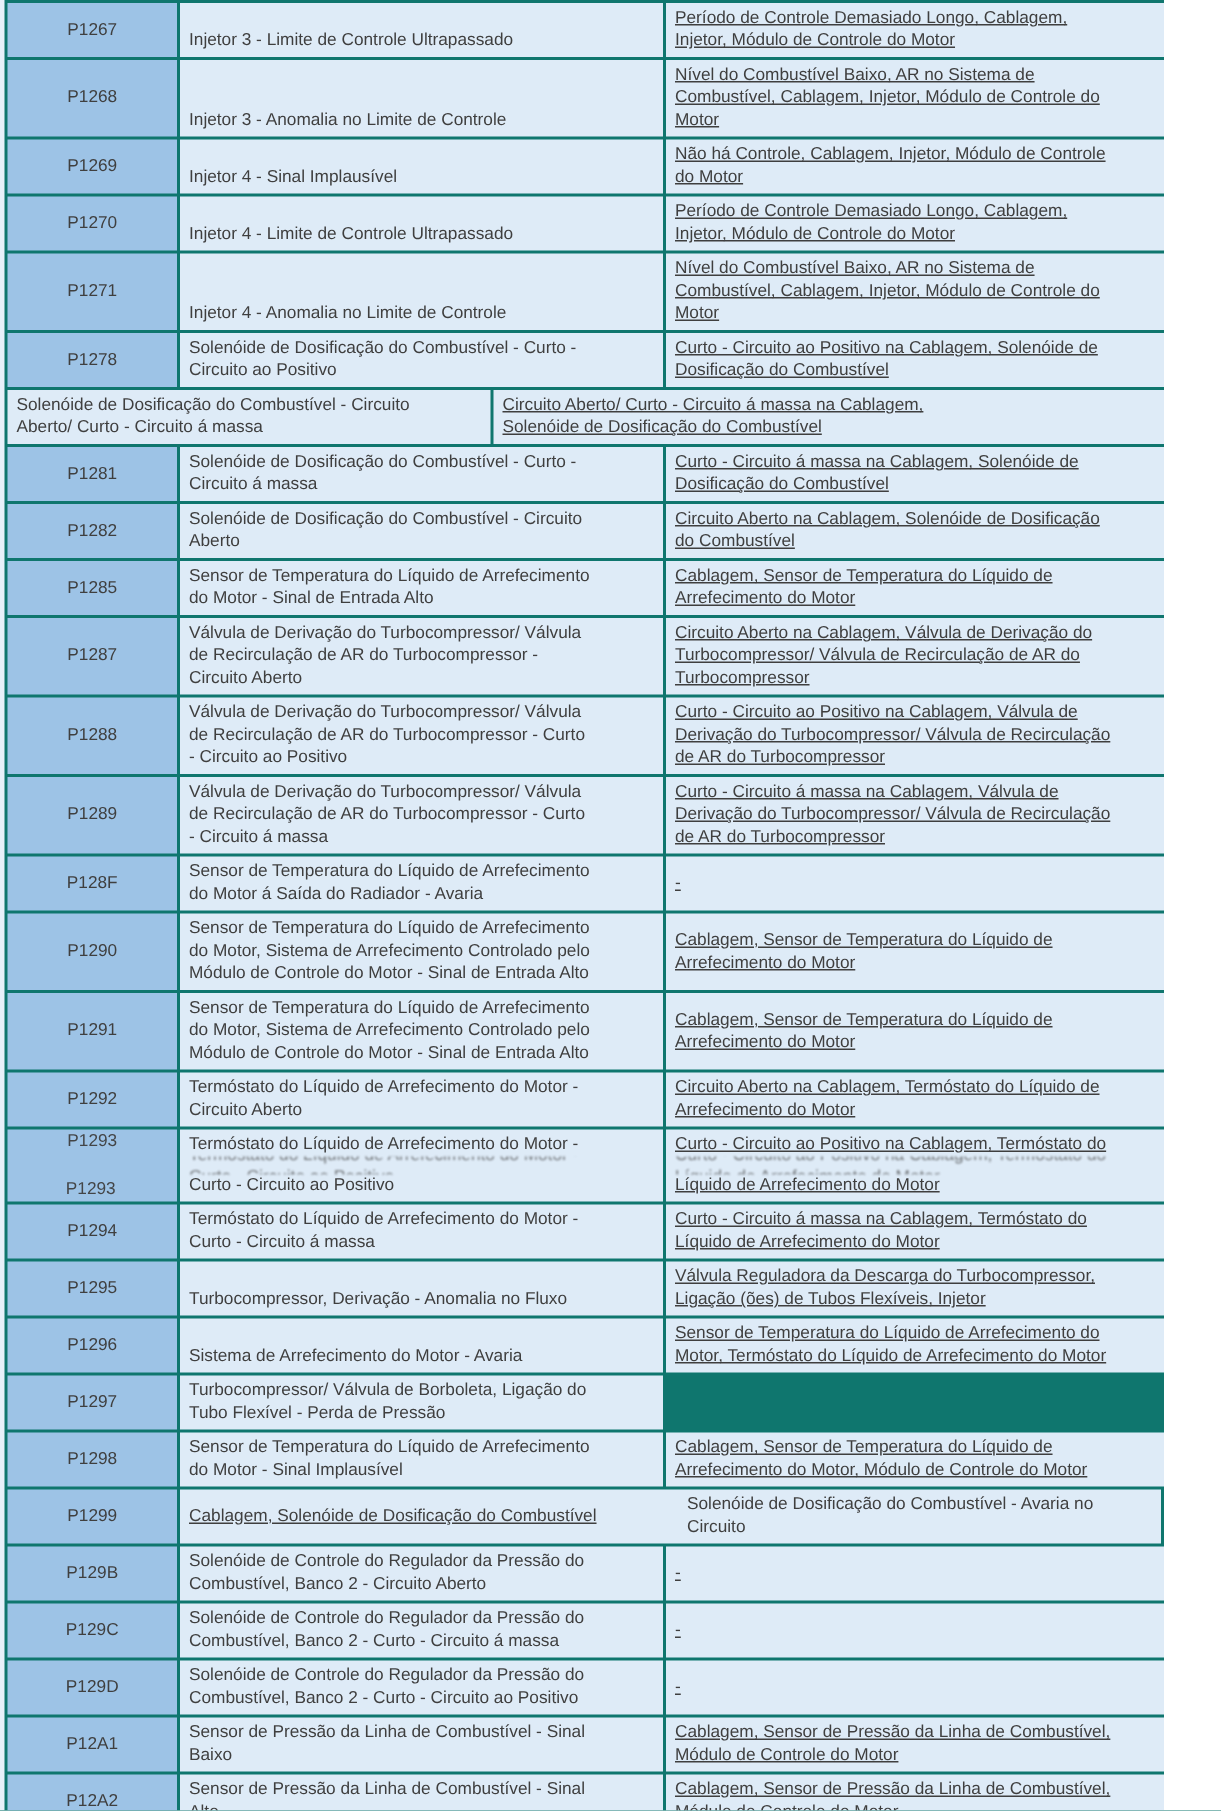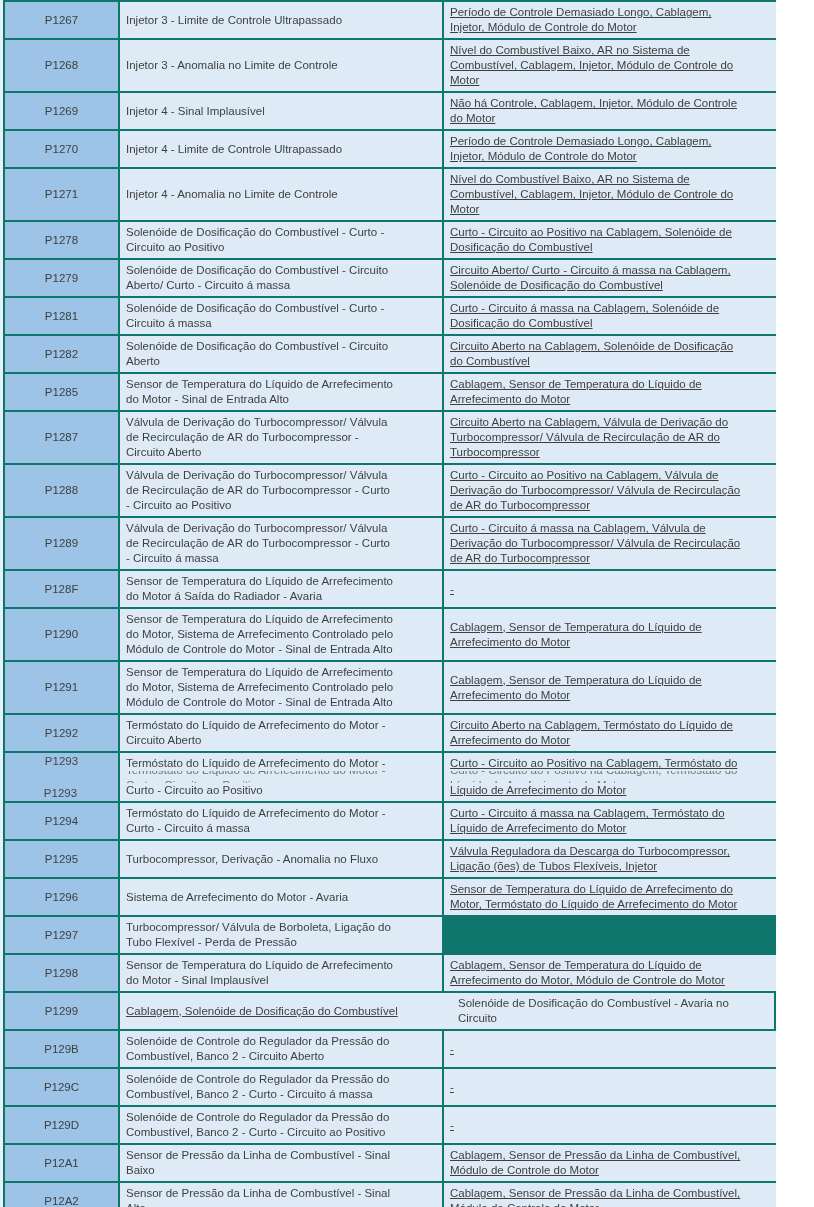--- a/index.html
+++ b/index.html
@@ -24,21 +24,21 @@
     padding:3px 6px;color:var(--txt);
     font-size:11.5px;line-height:15px;
   }
   .code-cell{
     width:113px;flex:0 0 113px;background:var(--code-bg);
     display:flex;align-items:center;justify-content:center;text-align:center;
     margin-right:2px;
   }
   .desc-cell{
     width:322px;flex:0 0 322px;background:var(--row-bg);
-    display:flex;align-items:center;margin-right:2px;
+    display:flex;align-items:flex-end;margin-right:2px;
   }
   .causes-cell{
     flex:1 1 auto;background:var(--row-bg);
     display:flex;align-items:center;text-decoration:underline;
   }
   .desc-cell .txt,.causes-cell .txt{white-space:pre-line;}
   
   .ghost-row .stackcell{display:block;align-items:initial;}
   .stackcell .line{display:block;white-space:pre-line;}
   .ghost-code{display:flex;flex-direction:column;align-items:center;gap:24px;}
@@ -132,23 +132,20 @@
       <span class="txt">Solenóide de Dosificação do Combustível - Curto -
 Circuito ao Positivo</span>
     </div>
     <div class="cell causes-cell">
       <span class="txt">Curto - Circuito ao Positivo na Cablagem, Solenóide de
 Dosificação do Combustível</span>
     </div>
   </div>
 
   <div class="row">
-    <div class="cell code-cell">
-      <span class="txt">P1279</span>
-    </div>
     <div class="cell desc-cell">
       <span class="txt">Solenóide de Dosificação do Combustível - Circuito
 Aberto/ Curto - Circuito á massa</span>
     </div>
     <div class="cell causes-cell">
       <span class="txt">Circuito Aberto/ Curto - Circuito á massa na Cablagem,
 Solenóide de Dosificação do Combustível</span>
     </div>
   </div>
 

